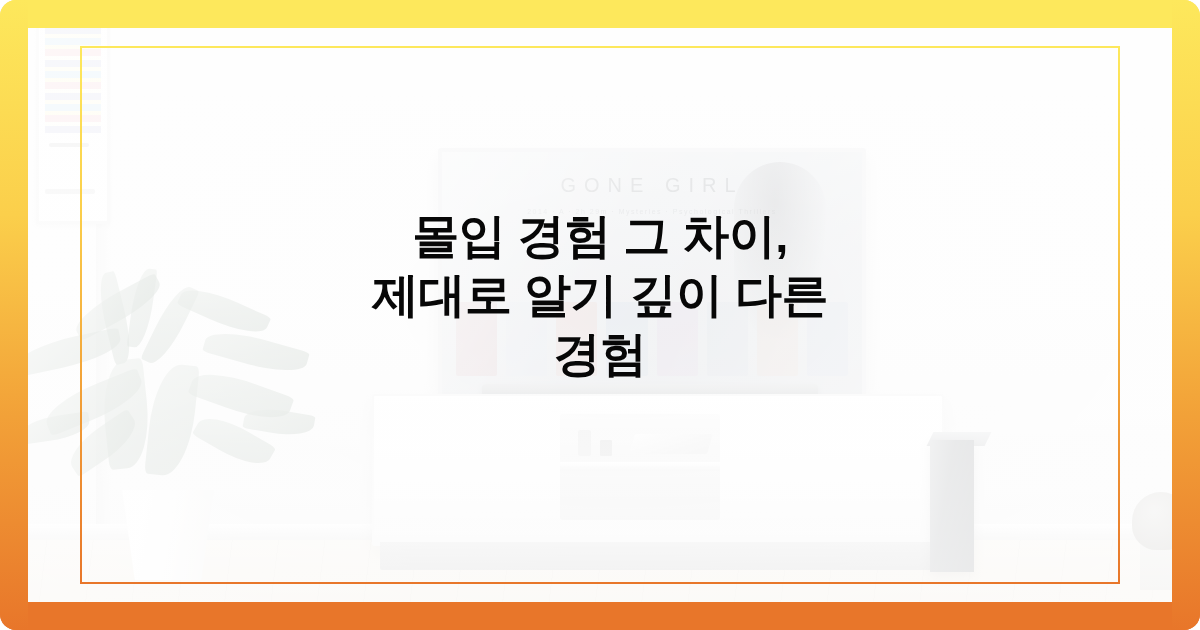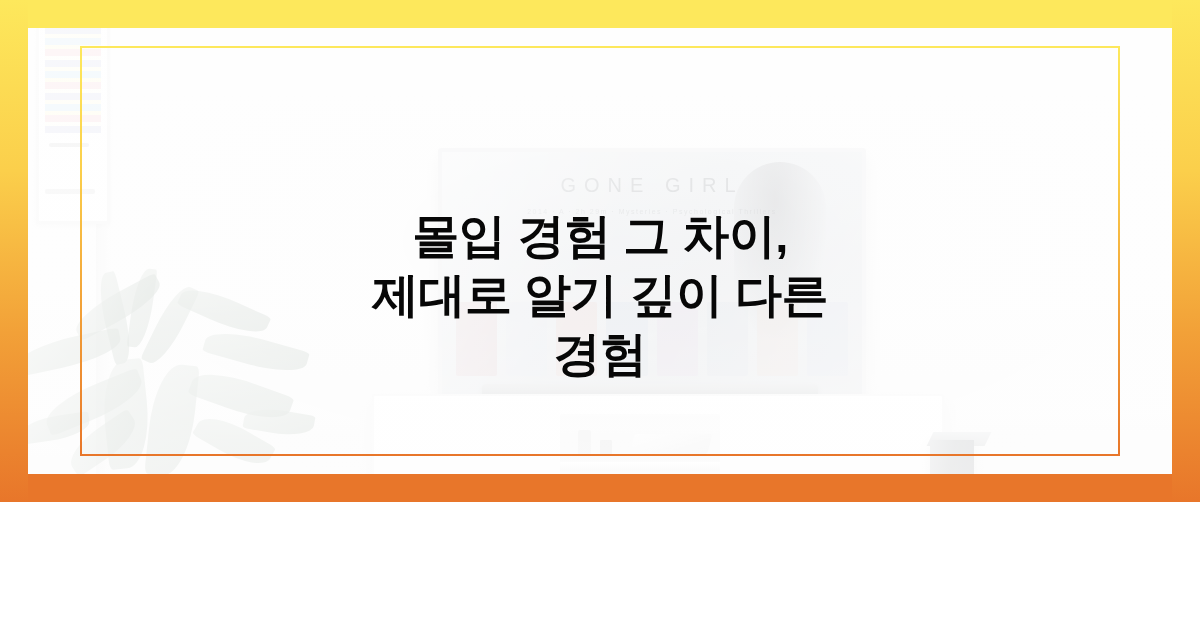--- a/index.html
+++ b/index.html
@@ -4,23 +4,24 @@
 <style>
   html, body {
     margin: 0; padding: 0;
     width: 1200px; height: 630px;
     overflow: hidden;
     font-family: "Liberation Sans", "DejaVu Sans", sans-serif;
   }
 
   #card {
     position: relative;
-    width: 1200px; height: 502px;
+    width: 1200px; height: 630px;
     overflow: hidden;
     background: #c4b5fd;
+    border-radius: 16px;
   }
 
   
   .photo {
     position: absolute;
     inset: 0;
     background: linear-gradient(180deg, #fbfbfb 0%, #f7f7f6 62%, #efece7 78%, #f1ece4 100%);
   }
 
   

